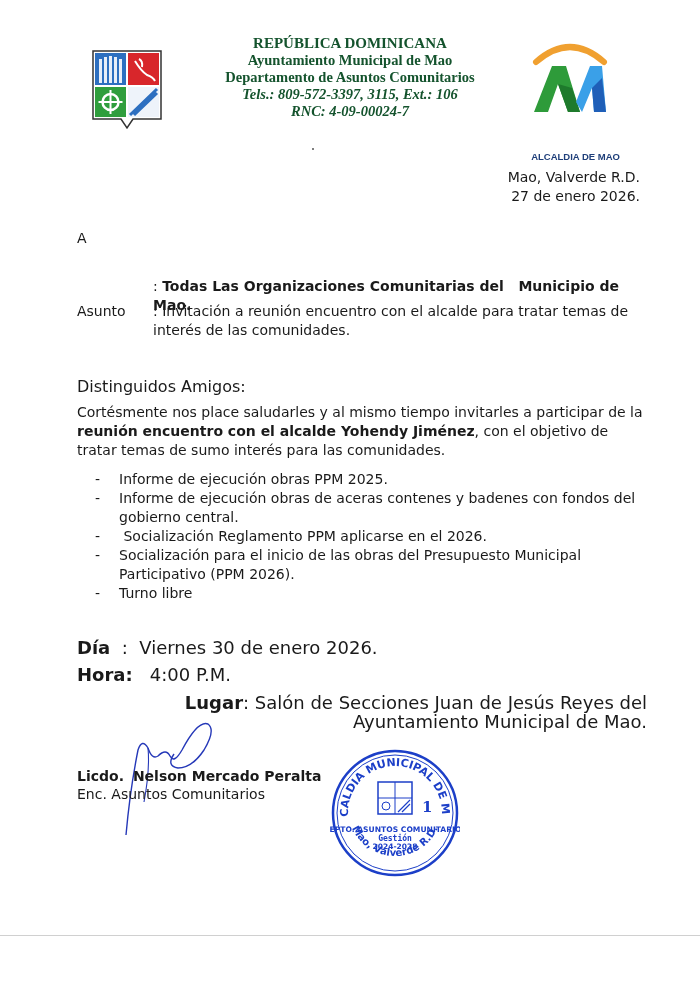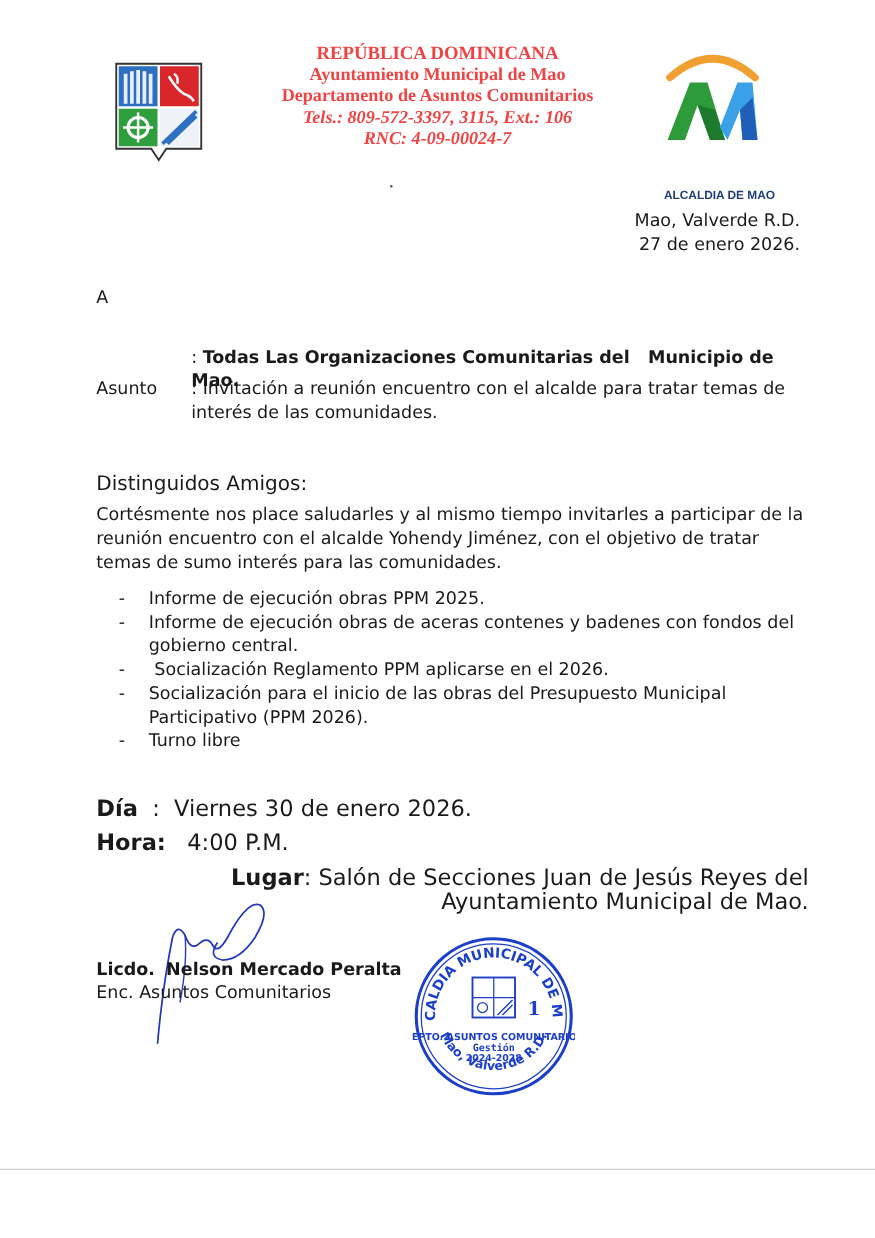--- a/index.html
+++ b/index.html
@@ -7,21 +7,21 @@
       width: 700px; height: 990px; background: #ffffff; position: relative; overflow: hidden;
       font-family: "DejaVu Sans", sans-serif; color: #1a1a1a;
     }
     .page-bottom-edge { position: absolute; left: 0; right: 0; top: 935px; height: 1px; background: #d0d0d0; }
     .abs { position: absolute; }
 
     
     .coat { left: 91px; top: 49px; width: 72px; height: 82px; }
     .header-text {
       left: 200px; top: 34px; width: 300px; text-align: center;
-      font-family: "Liberation Serif", serif; font-weight: bold; color: #ef4444;
+      font-family: "Liberation Serif", serif; font-weight: bold; color: #14532d;
     }
     .header-text .h1 { font-size: 15px; line-height: 18px; }
     .header-text .h2 { font-size: 14.5px; line-height: 17px; }
     .header-text .it { font-style: italic; font-size: 14.5px; line-height: 17px; }
     .mao-logo { left: 520px; top: 38px; width: 100px; height: 92px; }
     .mao-logo-label {
       position: absolute; left: 0; right: 0; top: 78px; text-align: right;
       font-family: "Liberation Sans", sans-serif; font-weight: bold; font-size: 9.5px; color: #1f3f7a; margin-top: 35px;
     }
 
@@ -32,21 +32,21 @@
 
     .row { font-size: 14px; line-height: 19px; }
     .label-a { left: 77px; top: 229px; }
     .colon-a { left: 153px; top: 229px; width: 490px; margin-top: 48px; }
     .colon-a b, .colon-s b { font-weight: bold; }
     .label-s { left: 77px; top: 302px; }
     .colon-s { left: 153px; top: 302px; width: 490px; font-weight: normal; }
 
     .greeting { left: 77px; top: 377px; font-size: 16px; }
     .body-para { left: 77px; top: 403px; width: 570px; font-size: 14px; line-height: 19px; }
-    .body-para b { font-weight: normal; }
+    .body-para b { font-weight: bold; }
 
     .bullets { left: 95px; top: 470px; width: 550px; font-size: 14px; line-height: 19px; margin: 0; padding: 0; list-style: none; }
     .bullets li { position: relative; padding-left: 24px; }
     .bullets li .dash { position: absolute; left: 0; top: 0; }
 
     .detail { left: 77px; font-size: 18px; line-height: 19px; }
     .detail b { font-weight: bold; }
     .dia { top: 638px; }
     .hora { top: 665px; }
     .lugar { top: 693px; width: 570px; text-align: right; }

